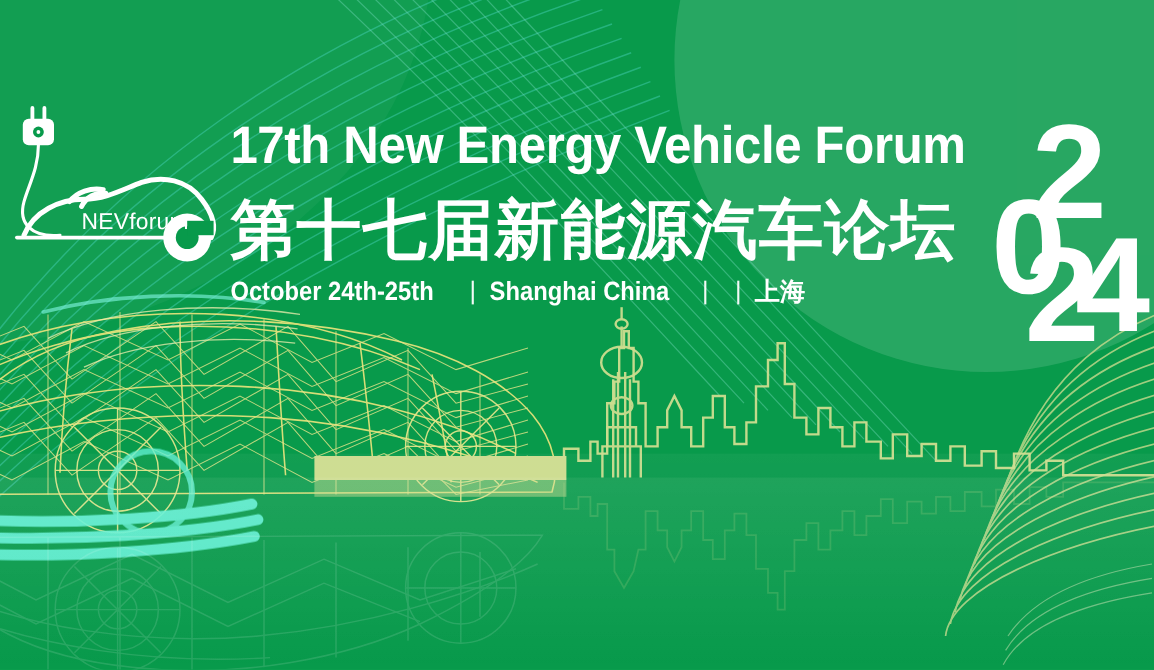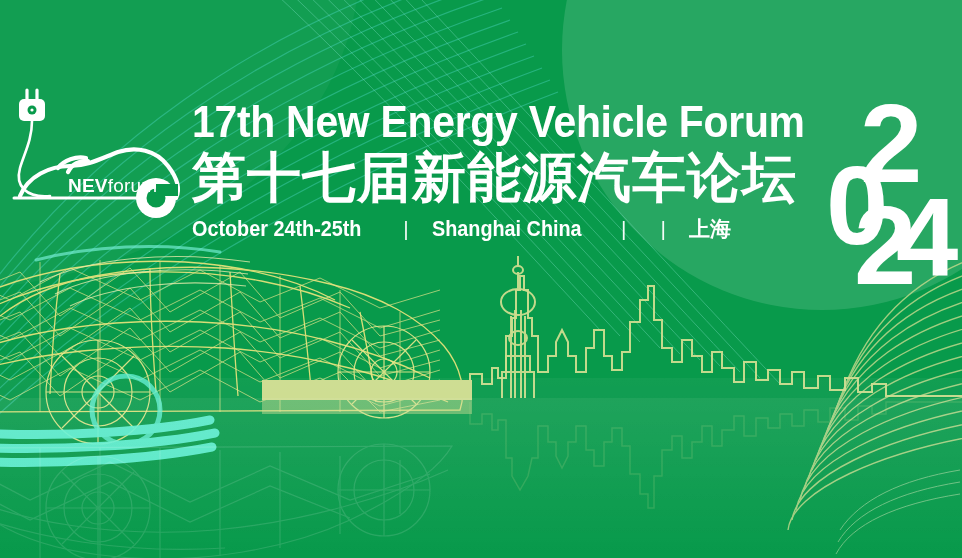--- a/index.html
+++ b/index.html
@@ -31,43 +31,43 @@
     position:absolute;left:0;top:398px;width:100%;height:160px;
     background:linear-gradient(to bottom,rgba(255,255,255,0.06),rgba(255,255,255,0.0));
   }
 
   
   .logo{position:absolute;left:6px;top:72px;width:190px;height:150px;}
   .logo-word{
     position:absolute;left:62px;top:103px;
     font-size:19px;letter-spacing:.2px;color:#ffffff;white-space:nowrap;
   }
-  .logo-word .nev{font-weight:700;}
+  .logo-word .nev{font-weight:400;}
   .logo-word .forum{font-weight:400;}
 
   
   .headlines{position:absolute;left:192px;top:98px;width:648px;}
   .h-en{
     color:#ffffff;font-weight:700;
     font-size:44px;line-height:48px;
     letter-spacing:-0.3px;
     transform:scaleX(.93);transform-origin:left center;
     white-space:nowrap;
     text-shadow:0 1px 0 rgba(0,0,0,.05);
   }
   .h-cn1,.h-cn2{
     color:#ffffff;font-weight:700;white-space:nowrap;
     font-family:"DejaVu Sans","Liberation Sans",sans-serif;
   }
-  .h-cn1{font-size:54px;line-height:60px;letter-spacing:1px;margin-top:2px;}
+  .h-cn1{font-size:54px;line-height:60px;letter-spacing:1px;margin-top:16px;}
   .h-cn2{font-size:54px;line-height:60px;letter-spacing:1px;}
   .h-date{
     margin-top:8px;color:#ffffff;font-weight:700;
     font-size:22px;line-height:26px;white-space:nowrap;
-    display:flex;align-items:center;gap:12px;
+    display:flex;align-items:center;gap:0;
   }
   .d-seg{transform:scaleX(.9);transform-origin:left center;display:inline-block;}
   .d-cn{font-family:"DejaVu Sans","Liberation Sans",sans-serif;font-size:21px;}
   .d-sep{padding:0 11px;font-weight:300;opacity:.95;font-size:21px;}
 
   
   .year{
     position:absolute;left:840px;top:112px;width:118px;height:196px;
   }
   .year .n{

